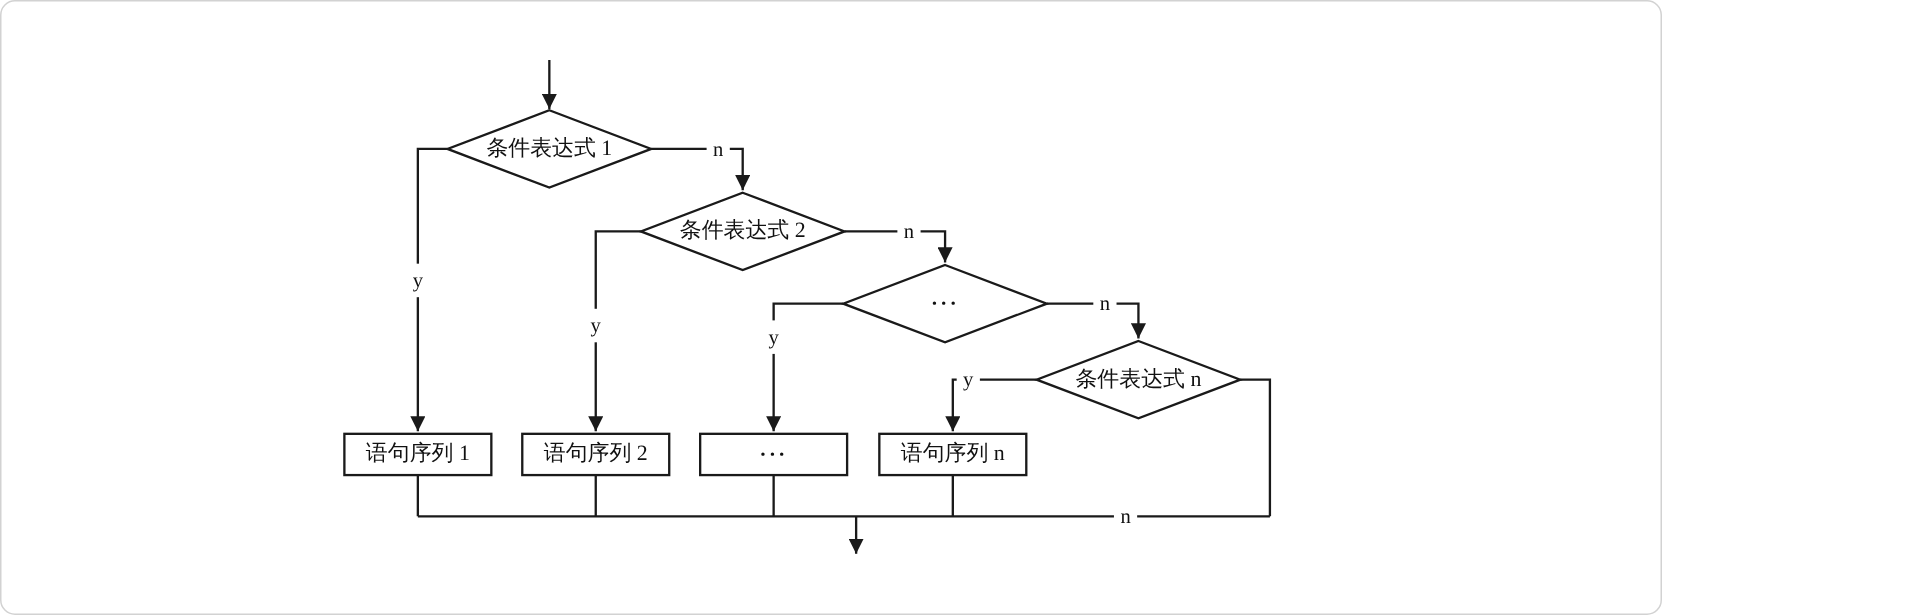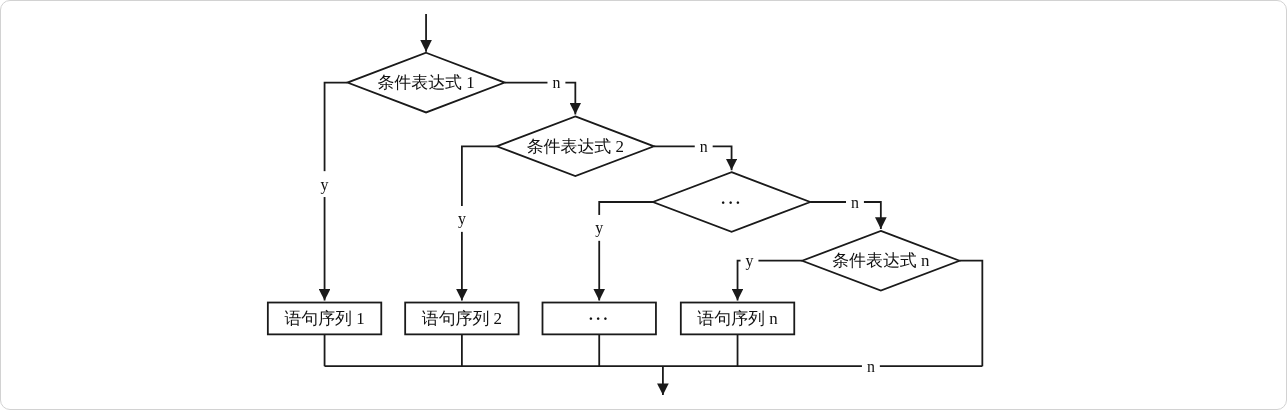--- a/index.html
+++ b/index.html
@@ -1,21 +1,21 @@
 <!DOCTYPE html>
 <html><head>
 <meta charset="utf-8">
 <style>
   html, body {
     margin: 0;
     padding: 0;
     background: #ffffff;
   }
   .frame {
-    width: 1287px;
+    width: 1108px;
     height: 410px;
     box-sizing: border-box;
     background: #ffffff;
     border: 1px solid #d2d2d2;
     border-radius: 10px;
     overflow: hidden;
     position: relative;
   }
   .frame svg {
     display: block;

